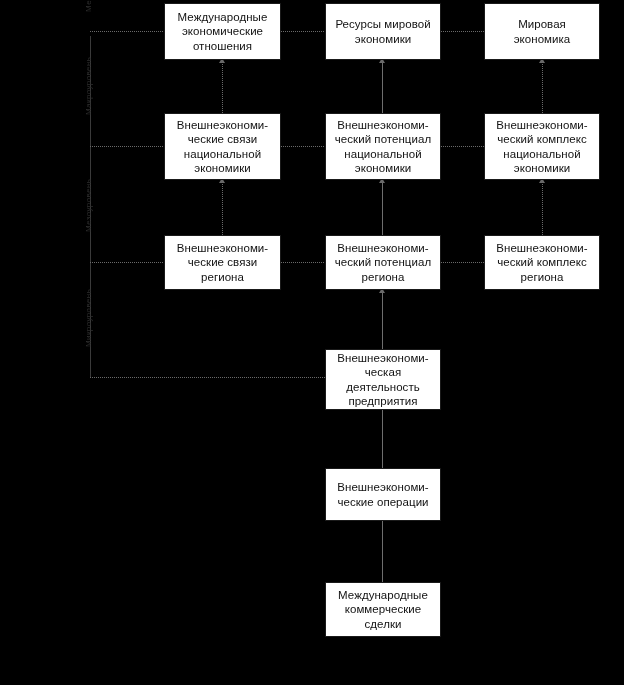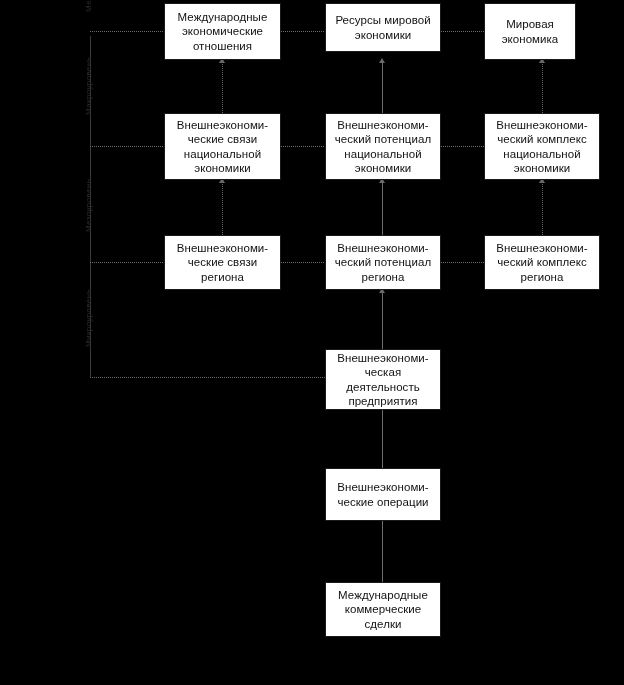--- a/index.html
+++ b/index.html
@@ -159,25 +159,25 @@
   <div class="dotted-v" style="left:542px; top:60px; height:53px;"></div>
   <div class="arrow-up" style="left:539px; top:58px;"></div>
 
   <div class="dotted-v" style="left:542px; top:180px; height:55px;"></div>
   <div class="arrow-up" style="left:539px; top:178px;"></div>
 
   <div class="node" style="left:164px; top:3px; width:117px; height:57px;">
     <span>Международные<br>экономические<br>отношения</span>
   </div>
 
-  <div class="node" style="left:325px; top:3px; width:116px; height:49px;">
+  <div class="node" style="left:325px; top:3px; width:116px; height:57px;">
     <span>Ресурсы мировой<br>экономики</span>
   </div>
 
-  <div class="node" style="left:484px; top:3px; width:92px; height:57px;">
+  <div class="node" style="left:484px; top:3px; width:116px; height:57px;">
     <span>Мировая<br>экономика</span>
   </div>
 
   <div class="node" style="left:164px; top:113px; width:117px; height:67px;">
     <span>Внешнеэкономи-<br>ческие связи<br>национальной<br>экономики</span>
   </div>
 
   <div class="node" style="left:325px; top:113px; width:116px; height:67px;">
     <span>Внешнеэкономи-<br>ческий потенциал<br>национальной<br>экономики</span>
   </div>

